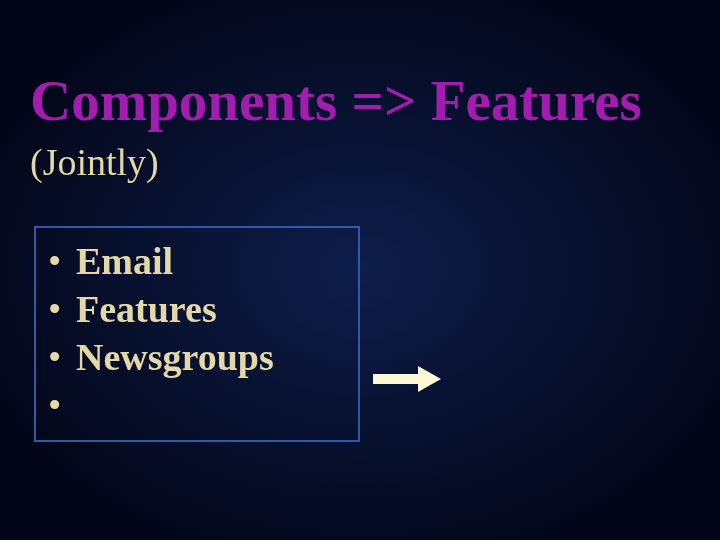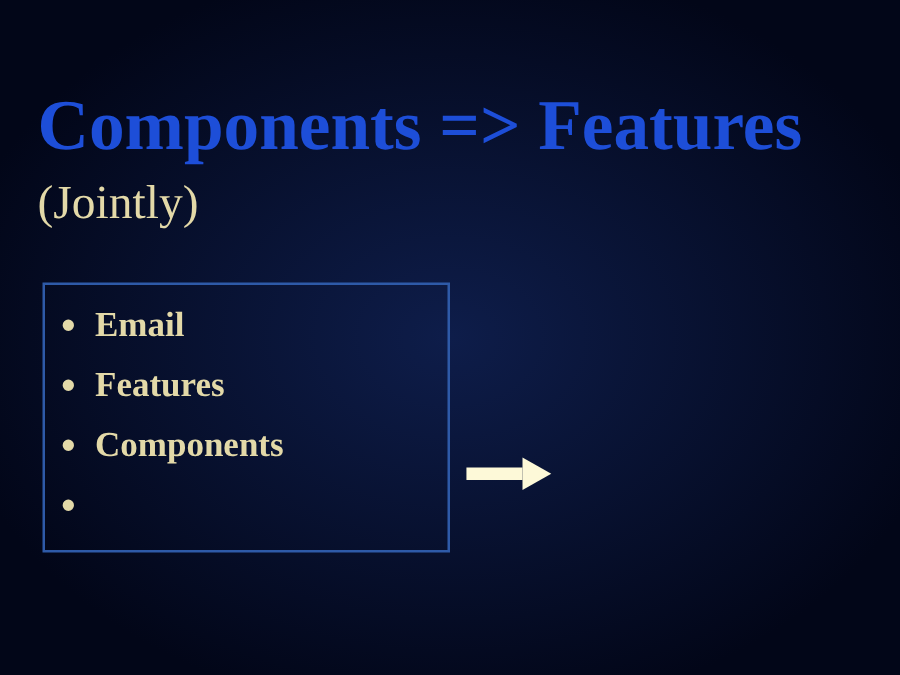--- a/index.html
+++ b/index.html
@@ -12,21 +12,21 @@
     overflow: hidden;
     position: relative;
   }
   .slide { position: relative; width: 100%; height: 100%; }
   .title {
     position: absolute;
     left: 30px;
     top: 68px;
     font-size: 57px;
     font-weight: bold;
-    color: #1d4ed8;
+    color: #a21caf;
     white-space: nowrap;
   }
   .subtitle {
     position: absolute;
     left: 30px;
     top: 140px;
     font-size: 38px;
     color: #e3d9a8;
     text-align: center;
   }
@@ -46,21 +46,21 @@
   .bullet {
     color: #e3d9a8;
     font-size: 38px;
     line-height: 46px;
     width: 34px;
     flex-shrink: 0;
     text-align: left;
     padding-left: 6px;
   }
   .item-text {
-    font-size: 28px;
+    font-size: 38px;
     font-weight: bold;
     line-height: 46px;
     color: #e3d9a8;
   }
   .arrow {
     position: absolute;
     left: 373px;
     top: 364px;
   }
 </style>
@@ -75,21 +75,21 @@
     <div class="list-item">
       <span class="bullet">•</span>
       <span class="item-text">Email</span>
     </div>
     <div class="list-item">
       <span class="bullet">•</span>
       <span class="item-text">Features</span>
     </div>
     <div class="list-item">
       <span class="bullet">•</span>
-      <span class="item-text">Components</span>
+      <span class="item-text">Newsgroups</span>
     </div>
     <div class="list-item">
       <span class="bullet">•</span>
     </div>
   </div>
 
   <svg class="arrow" width="70" height="30" viewBox="0 0 70 30">
     <rect x="0" y="10" width="45" height="10" fill="#fdf9d8"></rect>
     <polygon points="45,2 45,28 68,15" fill="#fdf9d8"></polygon>
   </svg>

